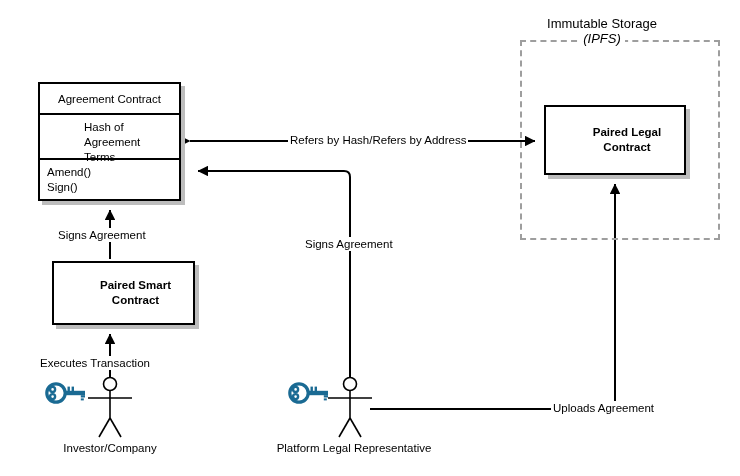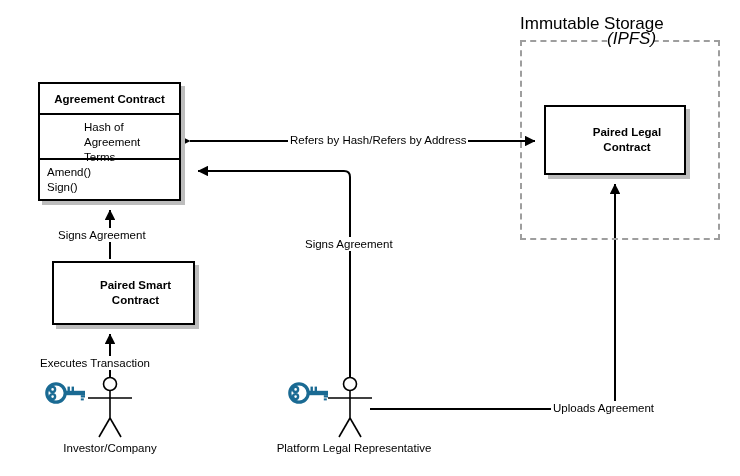--- a/index.html
+++ b/index.html
@@ -35,21 +35,21 @@
     width: 143px;
     height: 119px;
   }
   #agreement-contract .compartment {
     box-sizing: border-box;
     padding: 5px 7px 4px 7px;
   }
   #agreement-contract .compartment.title {
     height: 31px;
     text-align: center;
-    font-weight: bold;
+    font-weight: normal;
     font-size: 11.5px;
     line-height: 20px;
     border-bottom: 2px solid #000000;
   }
   #agreement-contract .compartment.attrs {
     height: 45px;
     font-size: 11.5px;
     line-height: 15px;
     border-bottom: 2px solid #000000;
     padding-left: 44px;
@@ -88,25 +88,25 @@
     left: 520px;
     top: 40px;
     width: 200px;
     height: 200px;
     box-sizing: border-box;
     border: 2px dashed #9e9e9e;
     background: transparent;
   }
   #immutable-storage-label {
     position: absolute;
-    left: 520px;
+    left: 492px;
     top: 16px;
     width: 220px;
-    text-align: left;
-    font-size: 17px;
+    text-align: center;
+    font-size: 13px;
     line-height: 15px;
     color: #000000;
     background: transparent;
   }
   #immutable-storage-label .line2 {
     display: block;
     background: #ffffff;
     width: 46px;
     margin: 0 auto;
     font-style: italic;

